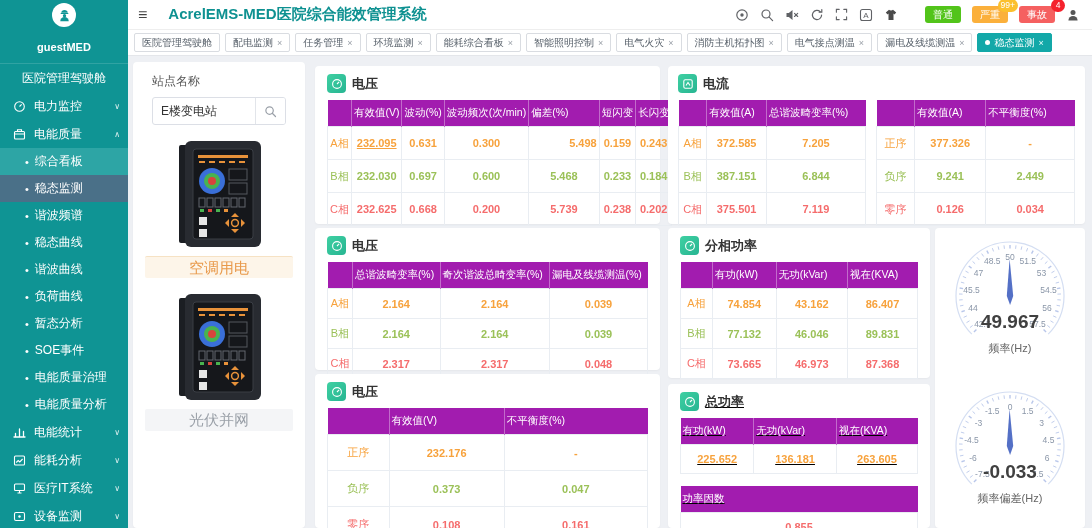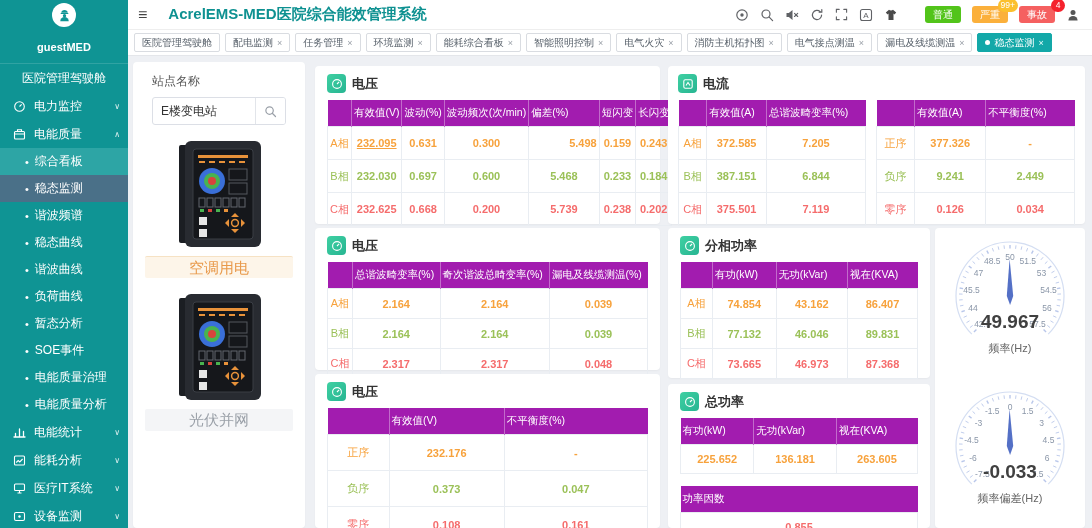--- a/index.html
+++ b/index.html
@@ -61,21 +61,21 @@
   .caption.off { background:#f4f5f7; color:#9aa0a8; }
 
   .card-v1 { left:315px; top:66px; width:345px; height:158px; padding:8px 12px; }
   .card-v2 { left:315px; top:228px; width:345px; height:142px; padding:8px 12px; }
   .card-v3 { left:315px; top:374px; width:345px; height:154px; padding:8px 12px; }
   .current-card { left:668px; top:66px; width:417px; height:158px; padding:8px 10px; }
   .current-tables { display:flex; gap:10px; }
   .current-tables > table:first-child { width:188px; }
   .current-tables > table:last-child { width:199px; }
   .phase-card { left:668px; top:228px; width:262px; height:150px; padding:8px 12px; }
-  .total-card { left:668px; top:384px; width:262px; height:144px; padding:8px 12px; }
+  .total-card { left:668px; top:384px; width:262px; height:144px; padding:8px 12px;text-decoration:underline; }
   .pf-gap { height:12px; }
   .gauge-card { left:935px; top:228px; width:150px; height:300px; padding:2px 0; }
 
   
   table.data { width:100%; border-collapse:collapse; table-layout:auto; }
   table.data th { background:#a21caf; color:#fff; font-weight:normal; font-size:10.5px; padding:6px 2px; text-align:left; border-right:1px solid rgba(255,255,255,.35); white-space:nowrap; }
   table.data th:last-child { border-right:none; }
   table.data td { border:1px solid #e9edf2; font-size:11px; text-align:center; padding:0 2px; white-space:nowrap; }
   .rows3 td { height:33px; }
   .rows3s td { height:30px; }

